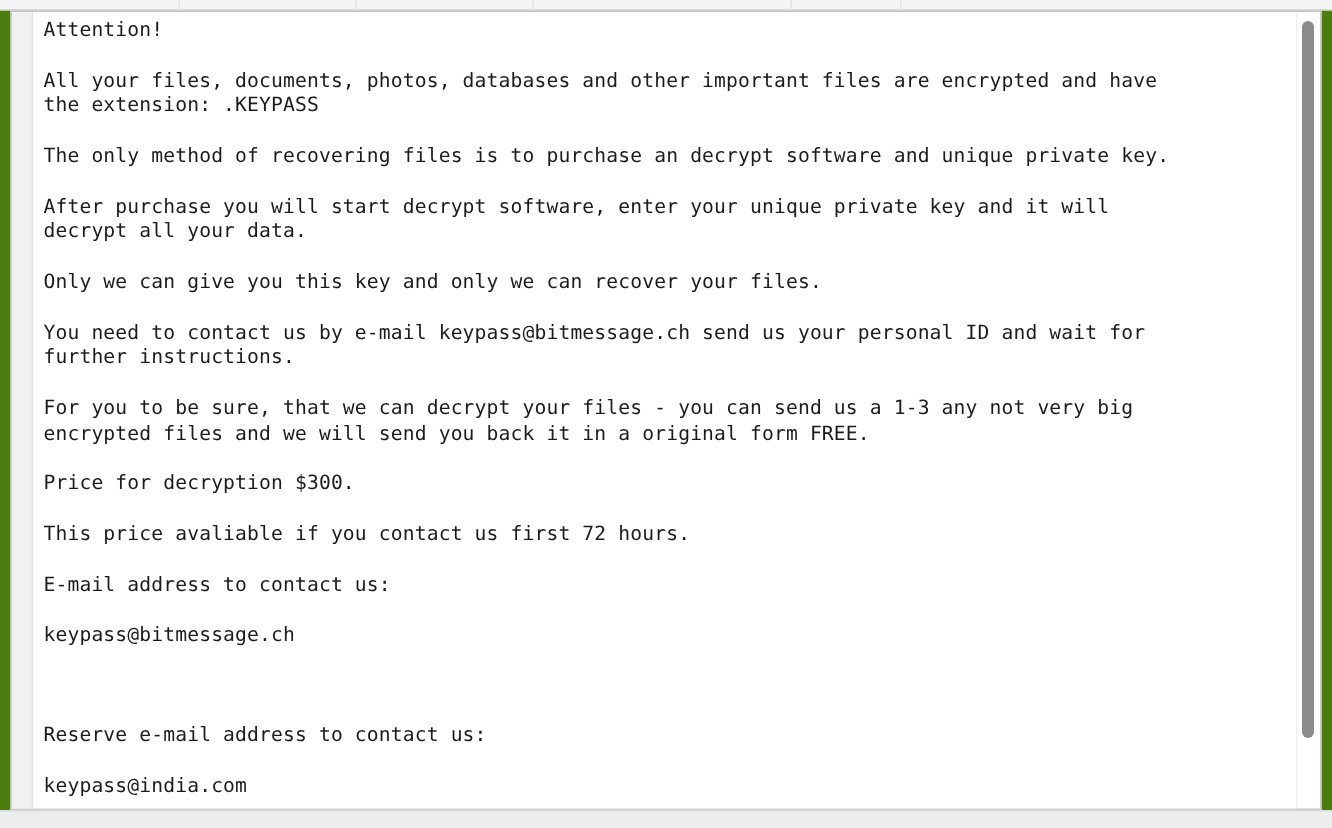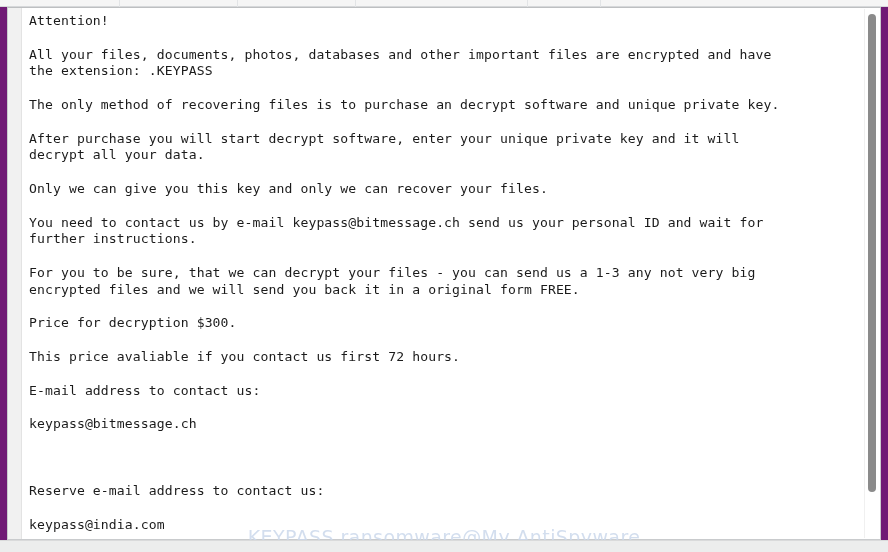--- a/index.html
+++ b/index.html
@@ -12,21 +12,21 @@
     height: 552px;
     overflow: hidden;
     font-family: "DejaVu Sans Mono", "Liberation Mono", monospace;
   }
 
   
   #app-root {
     position: relative;
     width: 888px;
     height: 552px;
-    background: #701a75;
+    background: #4d7c0f;
   }
 
   
   #top-chrome {
     position: absolute;
     left: 0; top: 0;
     width: 888px; height: 7px;
     background: #f5f5f5;
     border-bottom: 1px solid #d6d8da;
     box-sizing: border-box;
@@ -154,17 +154,16 @@
     <div id="gutter"></div>
 
     <div id="note-text"><div class="note-line">Attention!</div><div class="note-line blank">&nbsp;</div><div class="note-line">All your files, documents, photos, databases and other important files are encrypted and have</div><div class="note-line">the extension: .KEYPASS</div><div class="note-line blank">&nbsp;</div><div class="note-line">The only method of recovering files is to purchase an decrypt software and unique private key.</div><div class="note-line blank">&nbsp;</div><div class="note-line">After purchase you will start decrypt software, enter your unique private key and it will</div><div class="note-line">decrypt all your data.</div><div class="note-line blank">&nbsp;</div><div class="note-line">Only we can give you this key and only we can recover your files.</div><div class="note-line blank">&nbsp;</div><div class="note-line">You need to contact us by e-mail keypass@bitmessage.ch send us your personal ID and wait for</div><div class="note-line">further instructions.</div><div class="note-line blank">&nbsp;</div><div class="note-line">For you to be sure, that we can decrypt your files - you can send us a 1-3 any not very big</div><div class="note-line">encrypted files and we will send you back it in a original form FREE.</div><div class="note-line blank">&nbsp;</div><div class="note-line">Price for decryption $300.</div><div class="note-line blank">&nbsp;</div><div class="note-line">This price avaliable if you contact us first 72 hours.</div><div class="note-line blank">&nbsp;</div><div class="note-line">E-mail address to contact us:</div><div class="note-line blank">&nbsp;</div><div class="note-line">keypass@bitmessage.ch</div><div class="note-line blank">&nbsp;</div><div class="note-line blank">&nbsp;</div><div class="note-line blank">&nbsp;</div><div class="note-line">Reserve e-mail address to contact us:</div><div class="note-line blank">&nbsp;</div><div class="note-line">keypass@india.com</div></div>
 
     <div id="scrollbar-track">
       <div id="scrollbar-thumb"></div>
     </div>
 
   </div>
 
-  <div id="watermark">KEYPASS ransomware@My AntiSpyware</div>
 
   <div id="bottom-chrome"></div>
 
 </div>
 
 </body></html>

